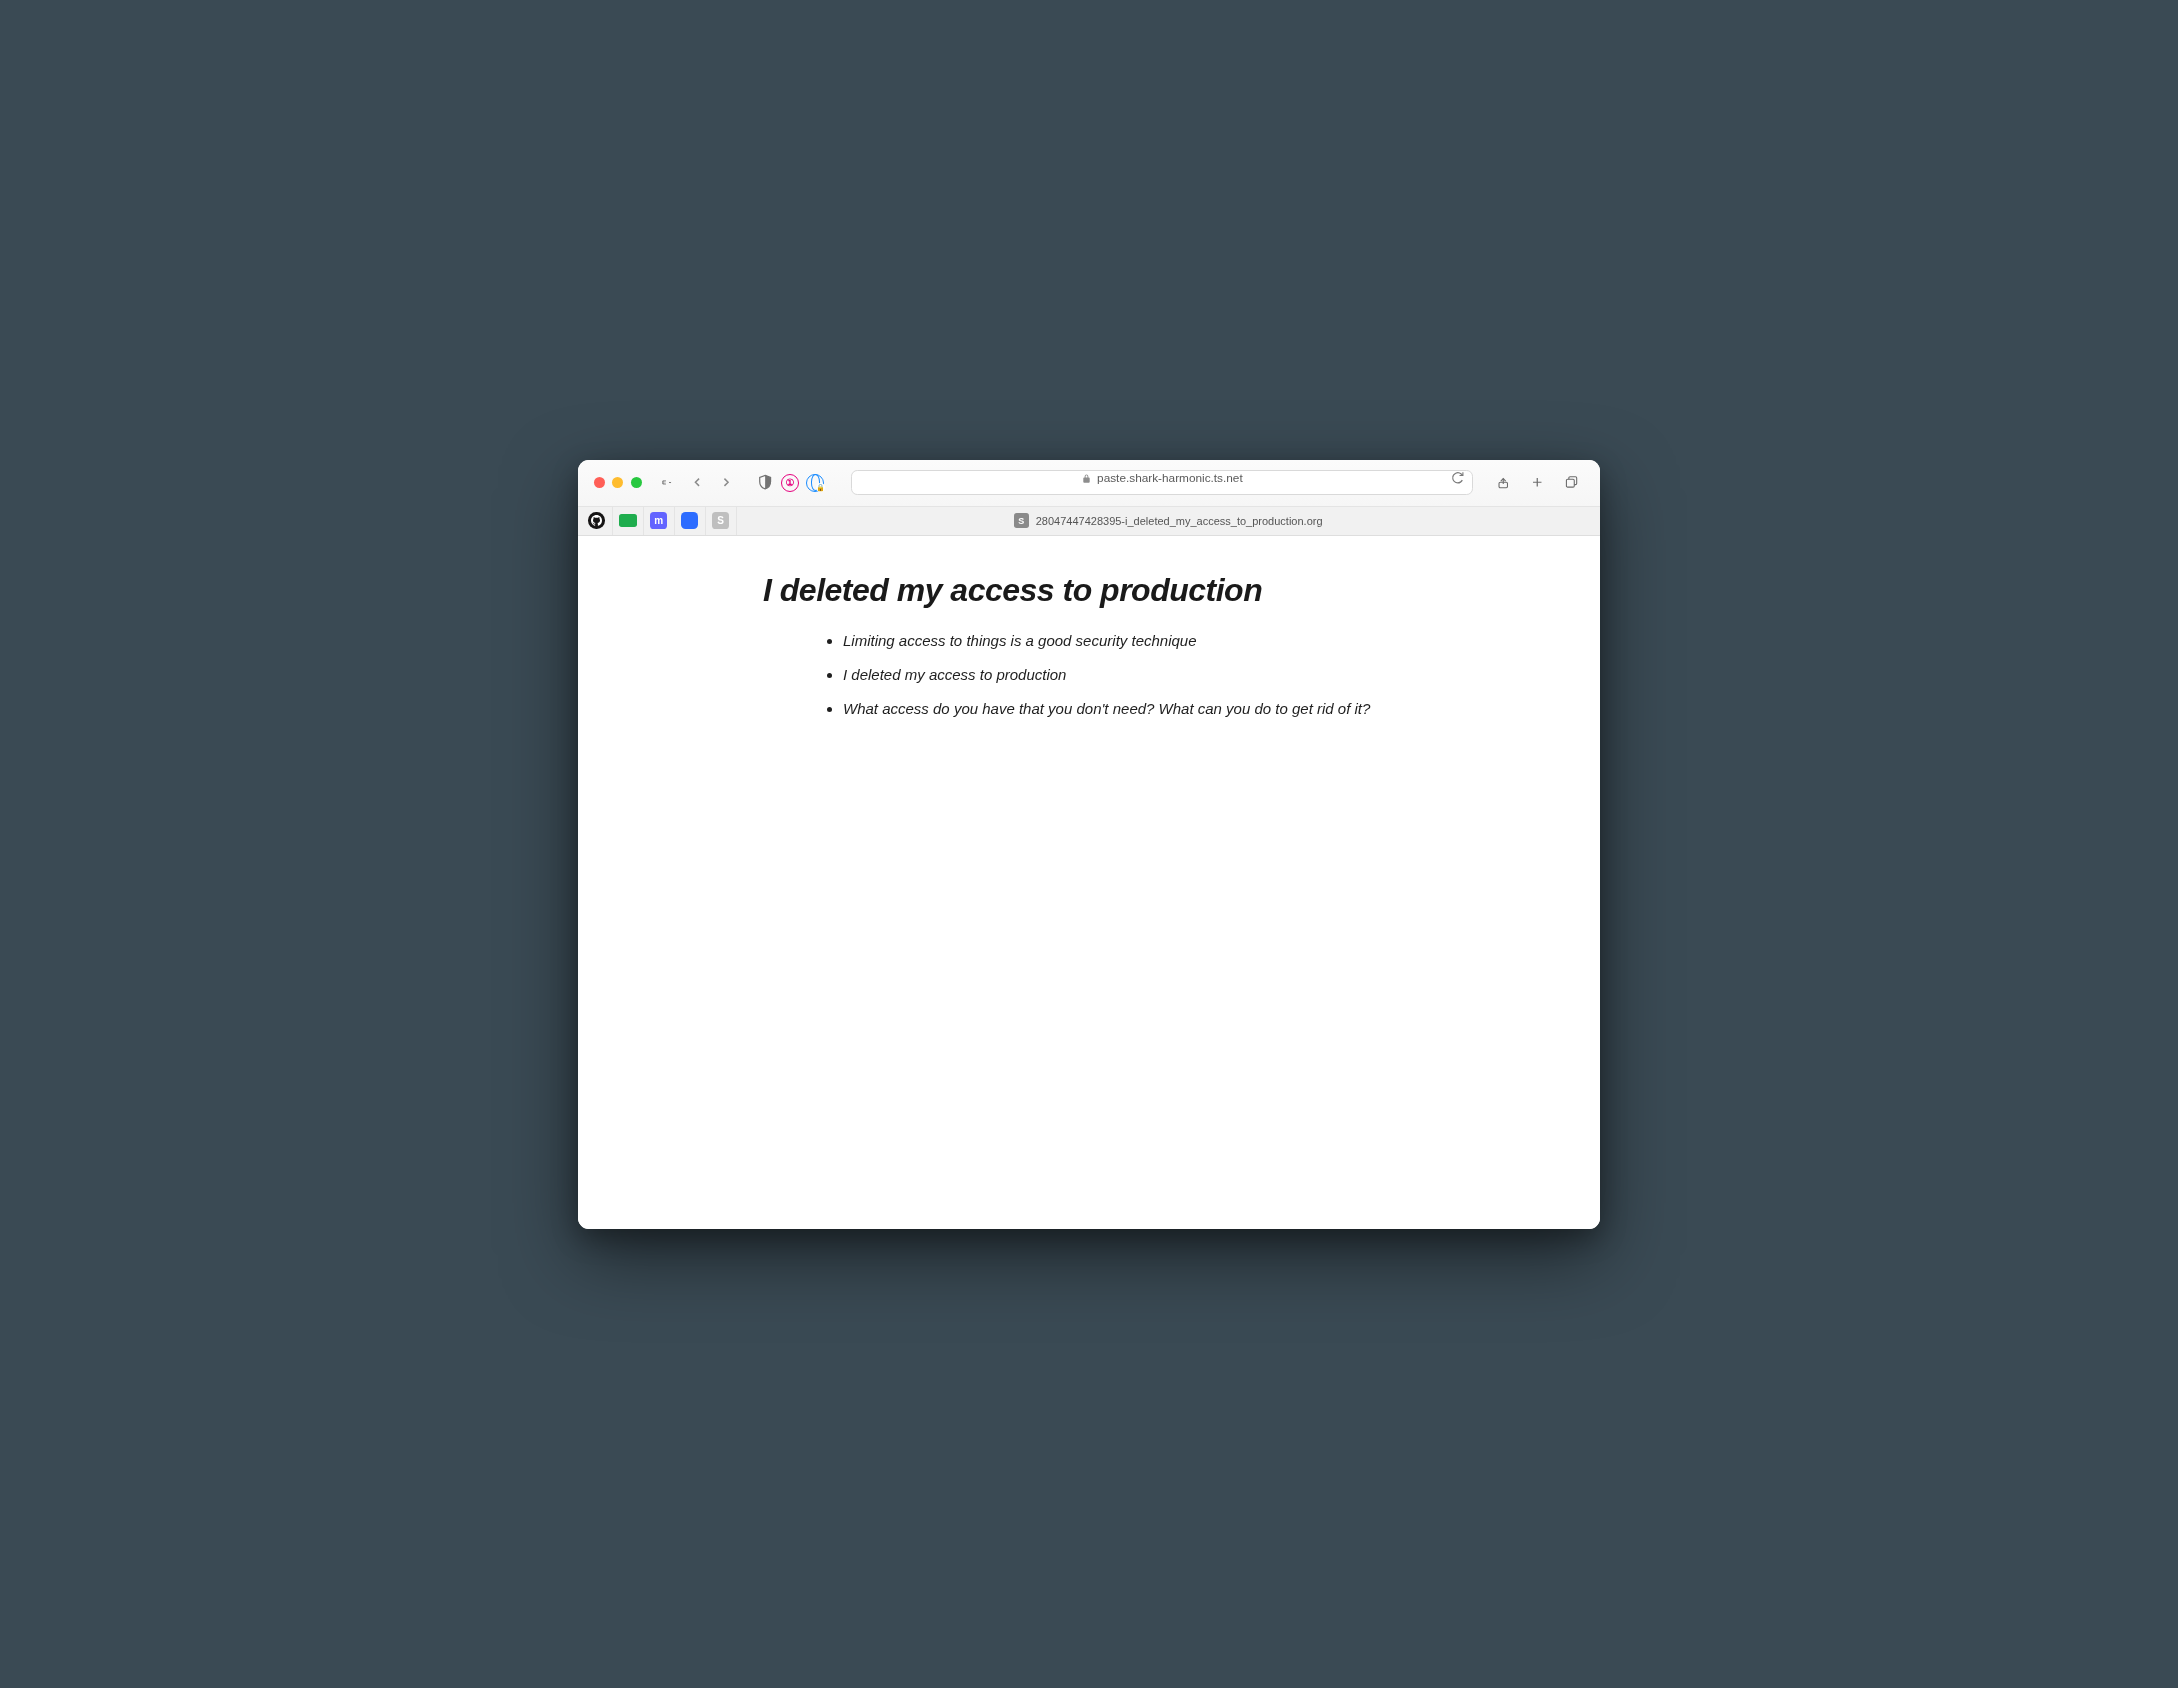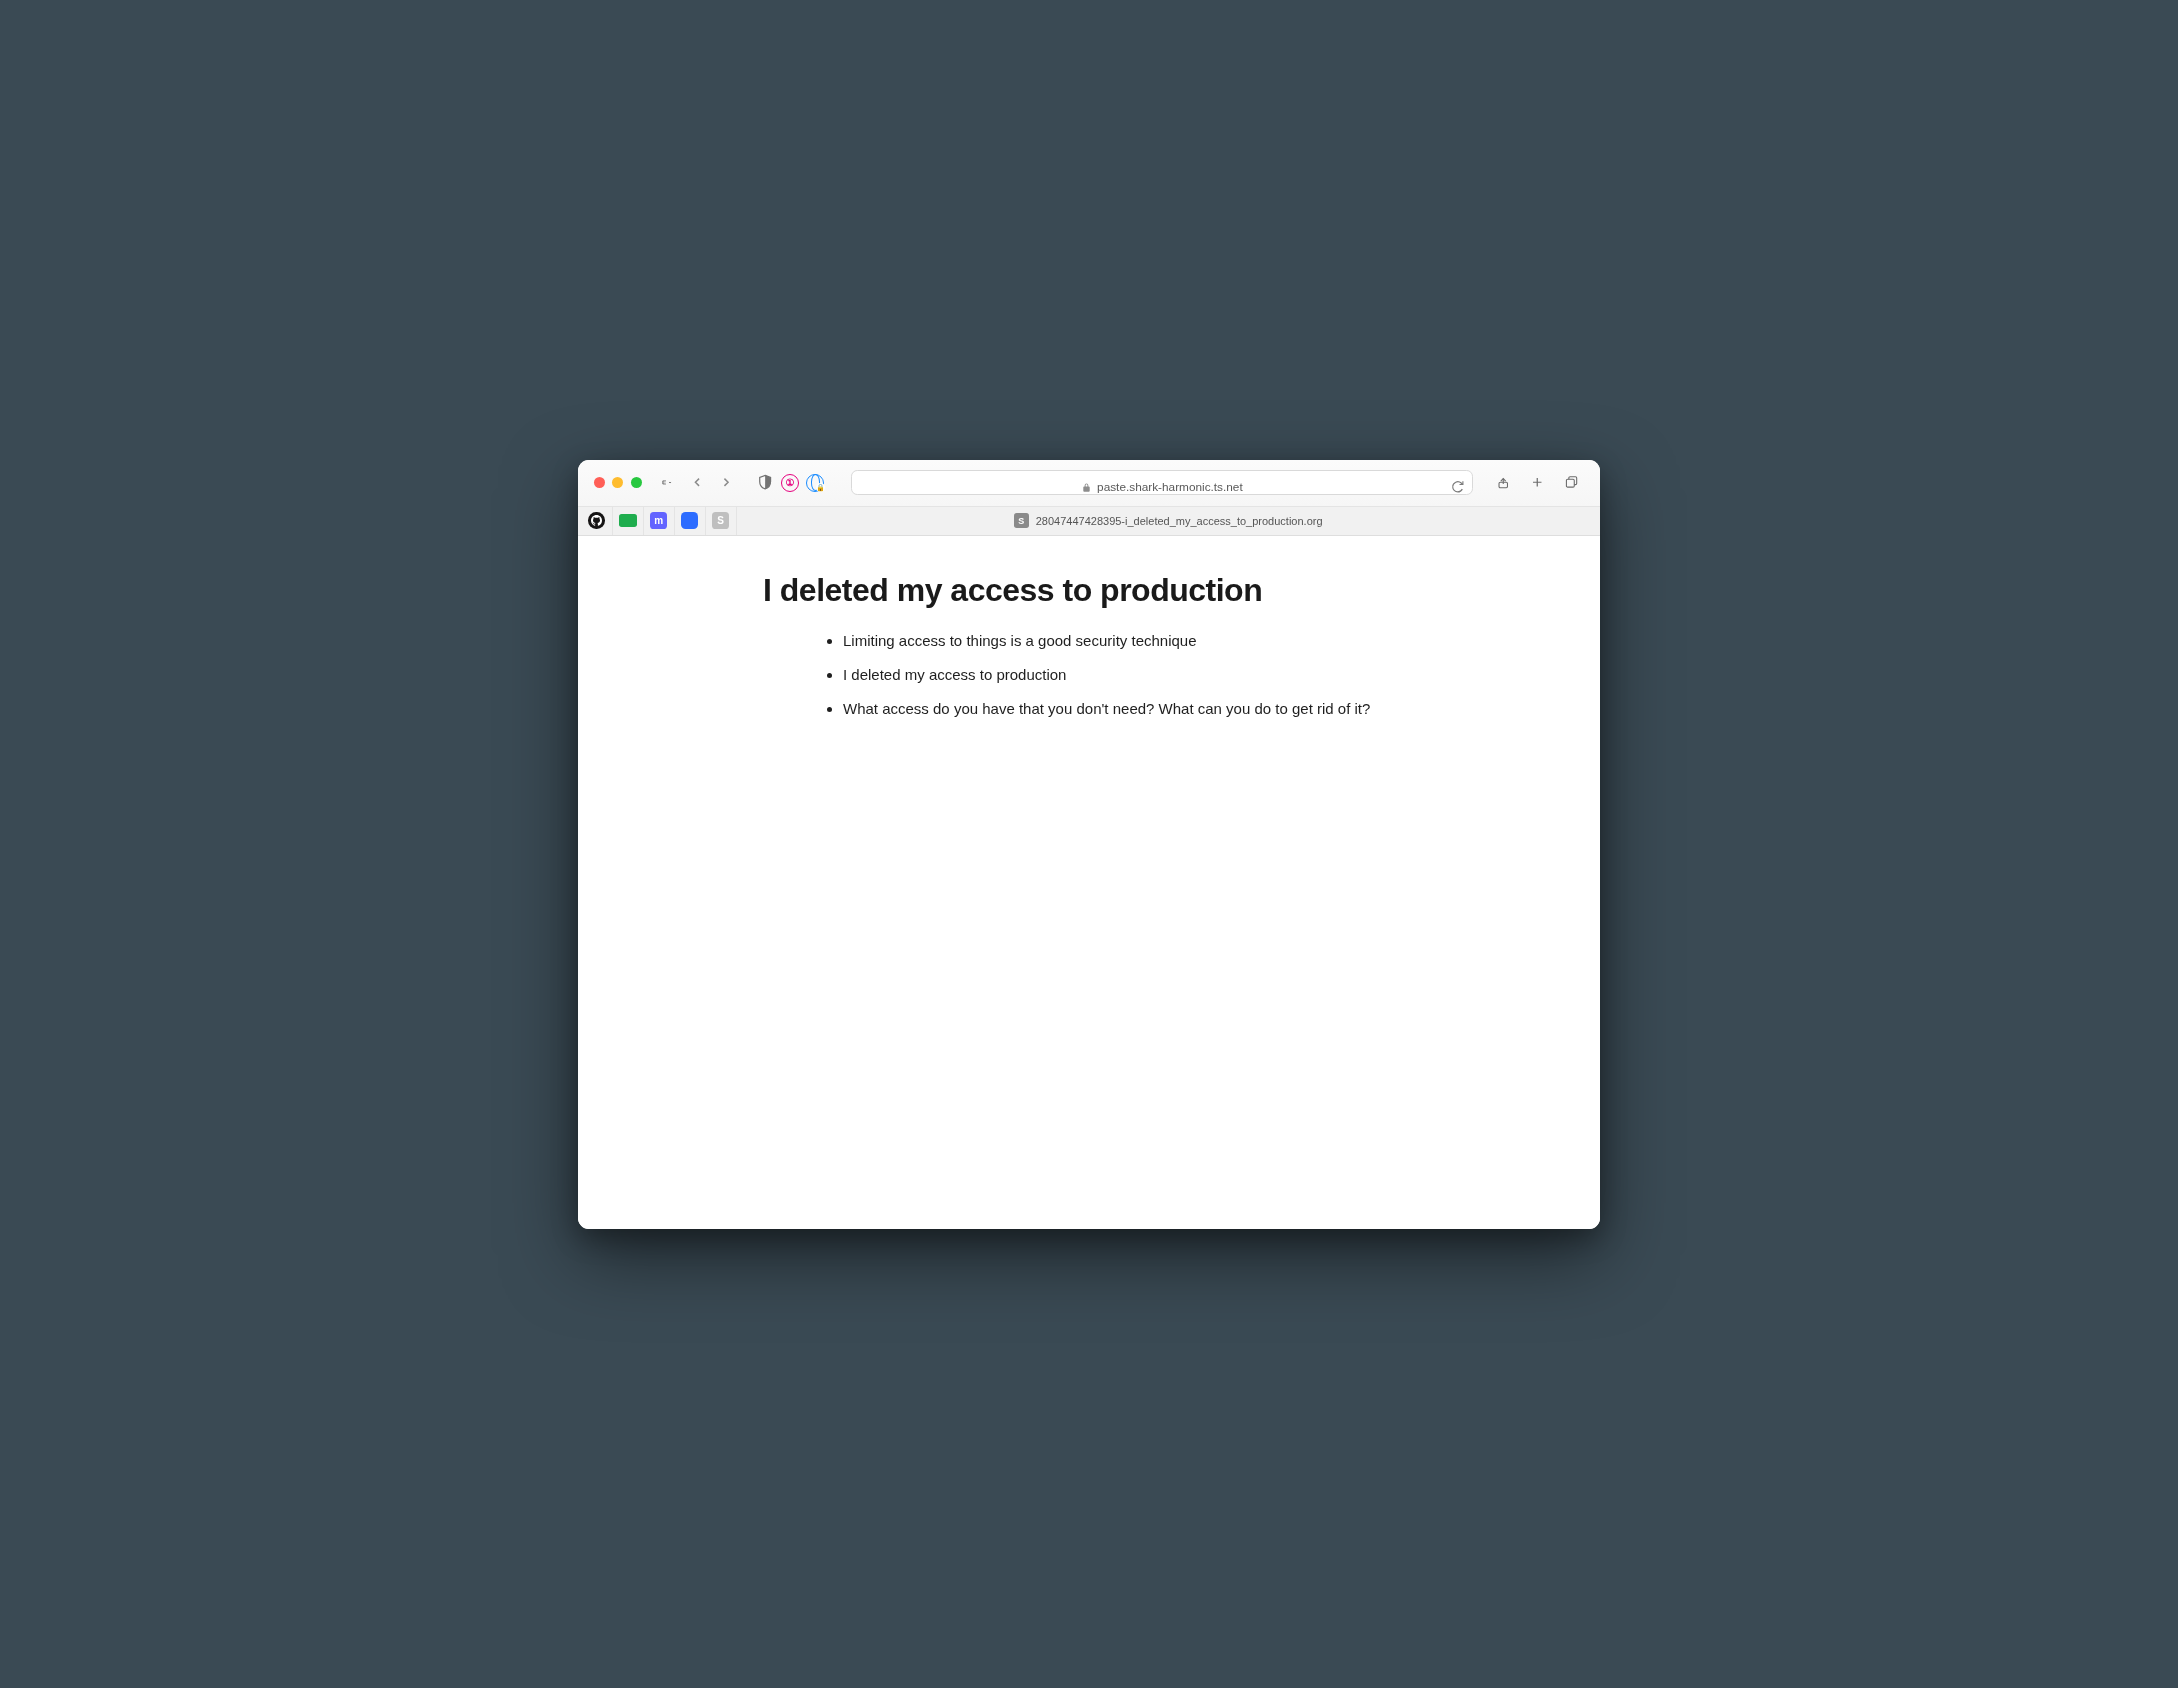--- a/index.html
+++ b/index.html
@@ -149,21 +149,21 @@
       color: #000;
     }
 
     .address-bar {
       flex: 1;
       height: 25px;
       background: #fff;
       border: 0.9px solid #d9d9d9;
       border-radius: 6.3px;
       display: flex;
-      align-items: flex-end;
+      align-items: flex-start;
       justify-content: center;
       position: relative;
       padding: 0 27px;
       margin: 0 11px;
     }
 
     .address-content {
       display: flex;
       align-items: center;
       gap: 5.4px;
@@ -252,20 +252,21 @@
       flex: 1;
       overflow: auto;
       background: #fff;
     }
 
     .article {
       max-width: 688px;
       margin: 0 auto;
       padding: 36px 18px 18px 18px;
       color: #1f1f1f;
+      font-style: italic;
     }
 
     .article h1 {
       font-size: 32px;
       font-weight: 800;
       letter-spacing: -0.5px;
       margin-bottom: 20px;
       color: #1a1a1a;
     }
 

